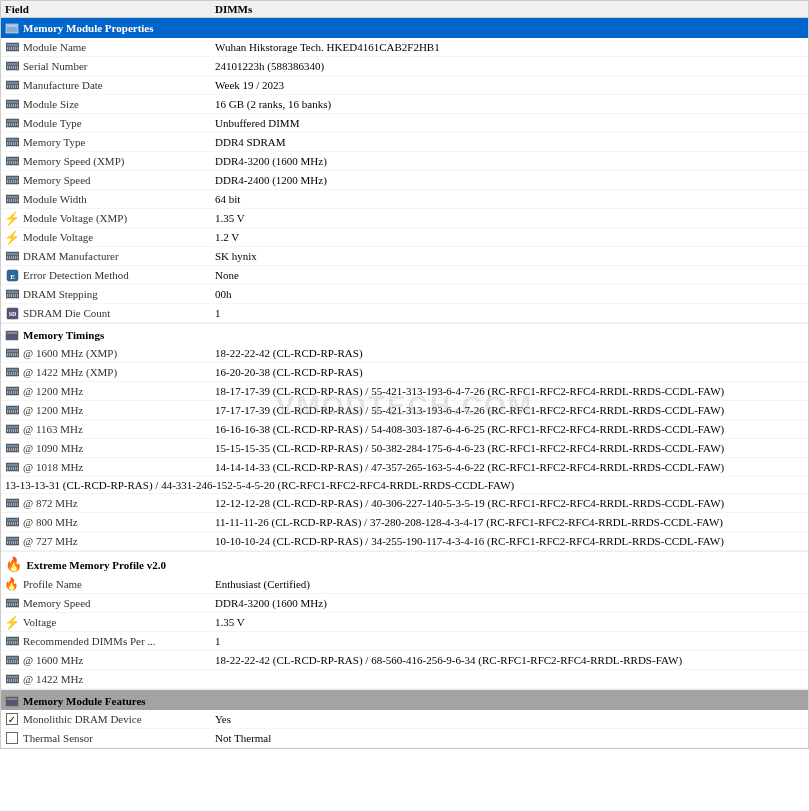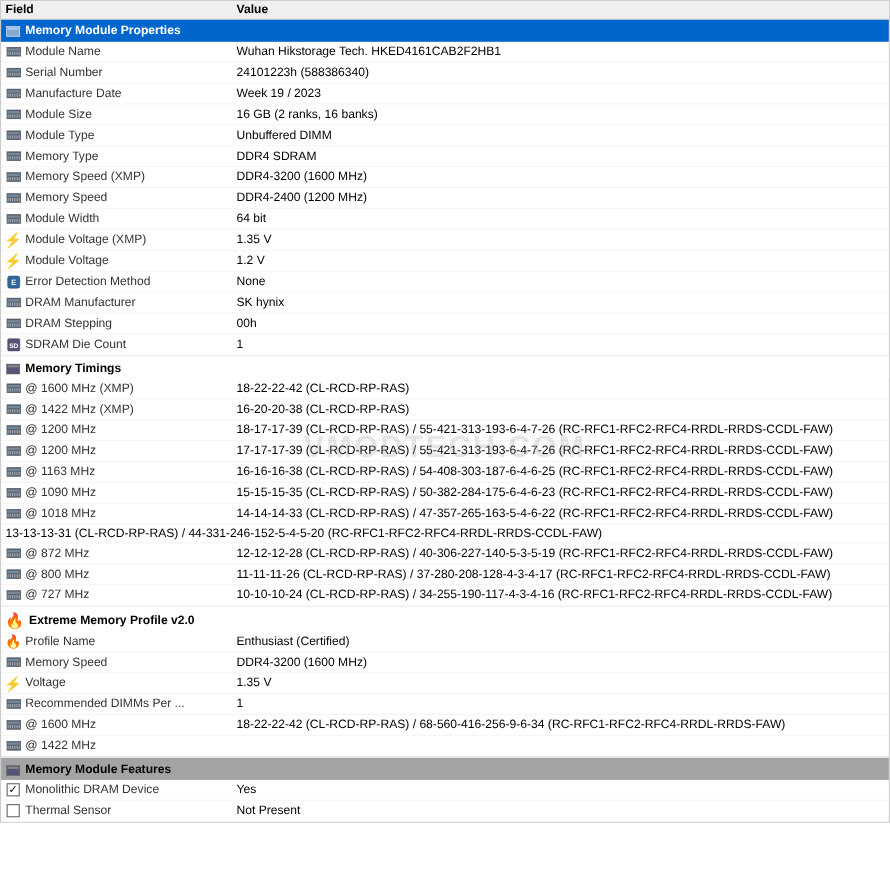--- a/index.html
+++ b/index.html
@@ -7,20 +7,21 @@
       font-family: 'Segoe UI', Tahoma, Geneva, Verdana, sans-serif;
       font-size: 11px;
       background: #fff;
       color: #000;
       width: 809px;
       min-height: 811px;
     }
     .table-container {
       width: 100%;
       border: 1px solid #ccc;
+      font-family: Liberation Serif, serif;
     }
     .header-row {
       display: flex;
       background: #f0f0f0;
       border-bottom: 1px solid #ccc;
       font-weight: bold;
       padding: 2px 4px;
     }
     .header-field {
       width: 210px;
@@ -104,21 +105,21 @@
   </style>
 </head>
 <body>
 
 <div class="watermark">VMODTECH.COM</div>
 
 <div class="table-container">
 
   <div class="header-row">
     <div class="header-field">Field</div>
-    <div class="header-value">Value</div>
+    <div class="header-value">DIMMs</div>
   </div>
 
   <div class="section-header">
     <span class="icon-box section-icon">
       <svg width="14" height="11" viewBox="0 0 14 11">
           <rect x="1" y="1" width="12" height="9" fill="#88aacc" stroke="#fff" stroke-width="0.5"></rect>
           <rect x="2" y="2" width="10" height="2" fill="#aaccee"></rect>
         </svg>
     </span>
     <span class="section-label">Memory Module Properties</span>
@@ -301,46 +302,46 @@
           <span class="icon-box">
             <span style="color:#ff8800;font-size:13px;line-height:1;">⚡</span>
           </span>
           <span>Module Voltage</span>
         </div>
         <div class="value-cell">1.2 V</div>
       </div>
       <div class="data-row">
         <div class="field-cell">
           <span class="icon-box">
+            <svg width="13" height="10" viewBox="0 0 13 10">
+              <rect x="0" y="1" width="13" height="8" fill="#556677" stroke="#445" stroke-width="0.5"></rect>
+              <rect x="1" y="2" width="11" height="2" fill="#778899"></rect>
+              <rect x="1" y="5" width="1" height="3" fill="#aaa"></rect>
+              <rect x="3" y="5" width="1" height="3" fill="#aaa"></rect>
+              <rect x="5" y="5" width="1" height="3" fill="#aaa"></rect>
+              <rect x="7" y="5" width="1" height="3" fill="#aaa"></rect>
+              <rect x="9" y="5" width="1" height="3" fill="#aaa"></rect>
+              <rect x="11" y="5" width="1" height="3" fill="#aaa"></rect>
+            </svg>
+          </span>
+          <span>DRAM Manufacturer</span>
+        </div>
+        <div class="value-cell">SK hynix</div>
+      </div>
+      <div class="data-row">
+        <div class="field-cell">
+          <span class="icon-box">
             <svg width="13" height="13" viewBox="0 0 13 13">
               <rect x="1" y="1" width="11" height="11" rx="2" fill="#336699" stroke="#224477" stroke-width="0.5"></rect>
               <text x="6.5" y="9.5" text-anchor="middle" fill="white" font-size="7" font-weight="bold">E</text>
             </svg>
           </span>
           <span>Error Detection Method</span>
         </div>
         <div class="value-cell">None</div>
-      </div>
-      <div class="data-row">
-        <div class="field-cell">
-          <span class="icon-box">
-            <svg width="13" height="10" viewBox="0 0 13 10">
-              <rect x="0" y="1" width="13" height="8" fill="#556677" stroke="#445" stroke-width="0.5"></rect>
-              <rect x="1" y="2" width="11" height="2" fill="#778899"></rect>
-              <rect x="1" y="5" width="1" height="3" fill="#aaa"></rect>
-              <rect x="3" y="5" width="1" height="3" fill="#aaa"></rect>
-              <rect x="5" y="5" width="1" height="3" fill="#aaa"></rect>
-              <rect x="7" y="5" width="1" height="3" fill="#aaa"></rect>
-              <rect x="9" y="5" width="1" height="3" fill="#aaa"></rect>
-              <rect x="11" y="5" width="1" height="3" fill="#aaa"></rect>
-            </svg>
-          </span>
-          <span>DRAM Manufacturer</span>
-        </div>
-        <div class="value-cell">SK hynix</div>
       </div>
       <div class="data-row">
         <div class="field-cell">
           <span class="icon-box">
             <svg width="13" height="10" viewBox="0 0 13 10">
               <rect x="0" y="1" width="13" height="8" fill="#556677" stroke="#445" stroke-width="0.5"></rect>
               <rect x="1" y="2" width="11" height="2" fill="#778899"></rect>
               <rect x="1" y="5" width="1" height="3" fill="#aaa"></rect>
               <rect x="3" y="5" width="1" height="3" fill="#aaa"></rect>
               <rect x="5" y="5" width="1" height="3" fill="#aaa"></rect>
@@ -677,16 +678,16 @@
         </div>
         <div class="value-cell">Yes</div>
       </div>
       <div class="data-row">
         <div class="field-cell">
           <span class="icon-box">
             <span style="display:inline-block;width:12px;height:12px;border:1px solid #666;background:#fff;"></span>
           </span>
           <span>Thermal Sensor</span>
         </div>
-        <div class="value-cell">Not Present</div>
+        <div class="value-cell">Not Thermal</div>
       </div>
     </div>
 </div>
 
 </body></html>

